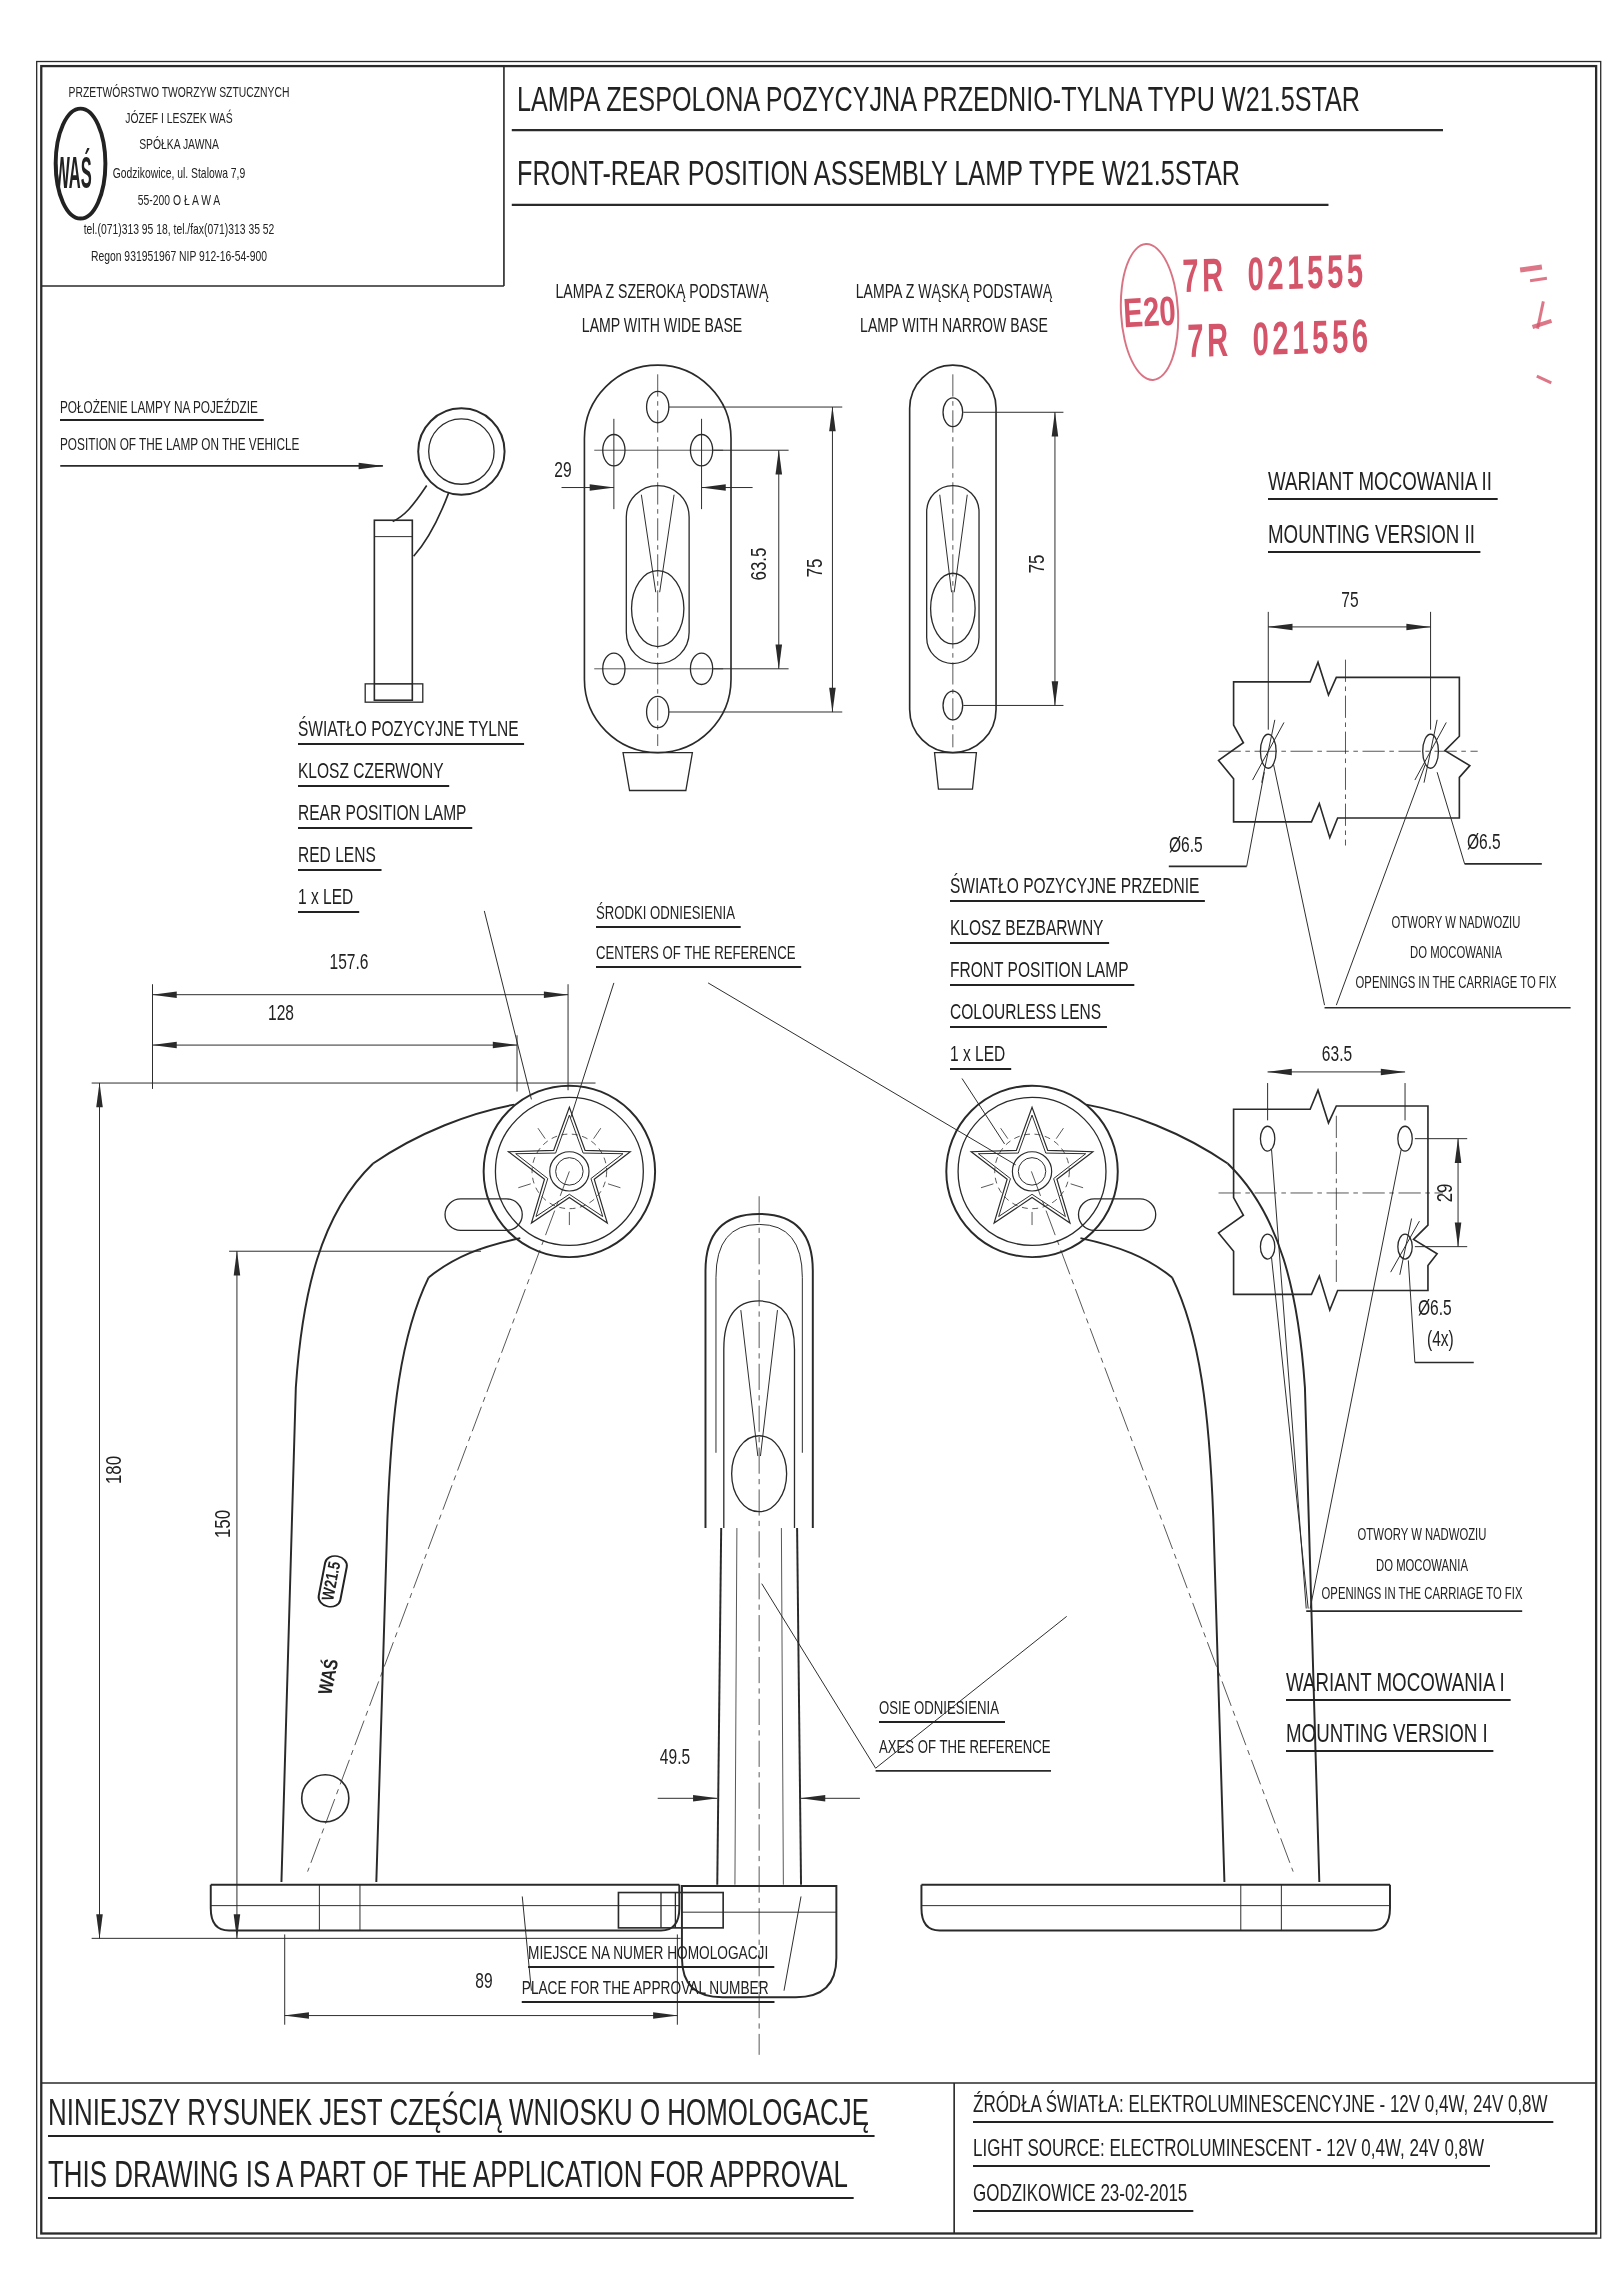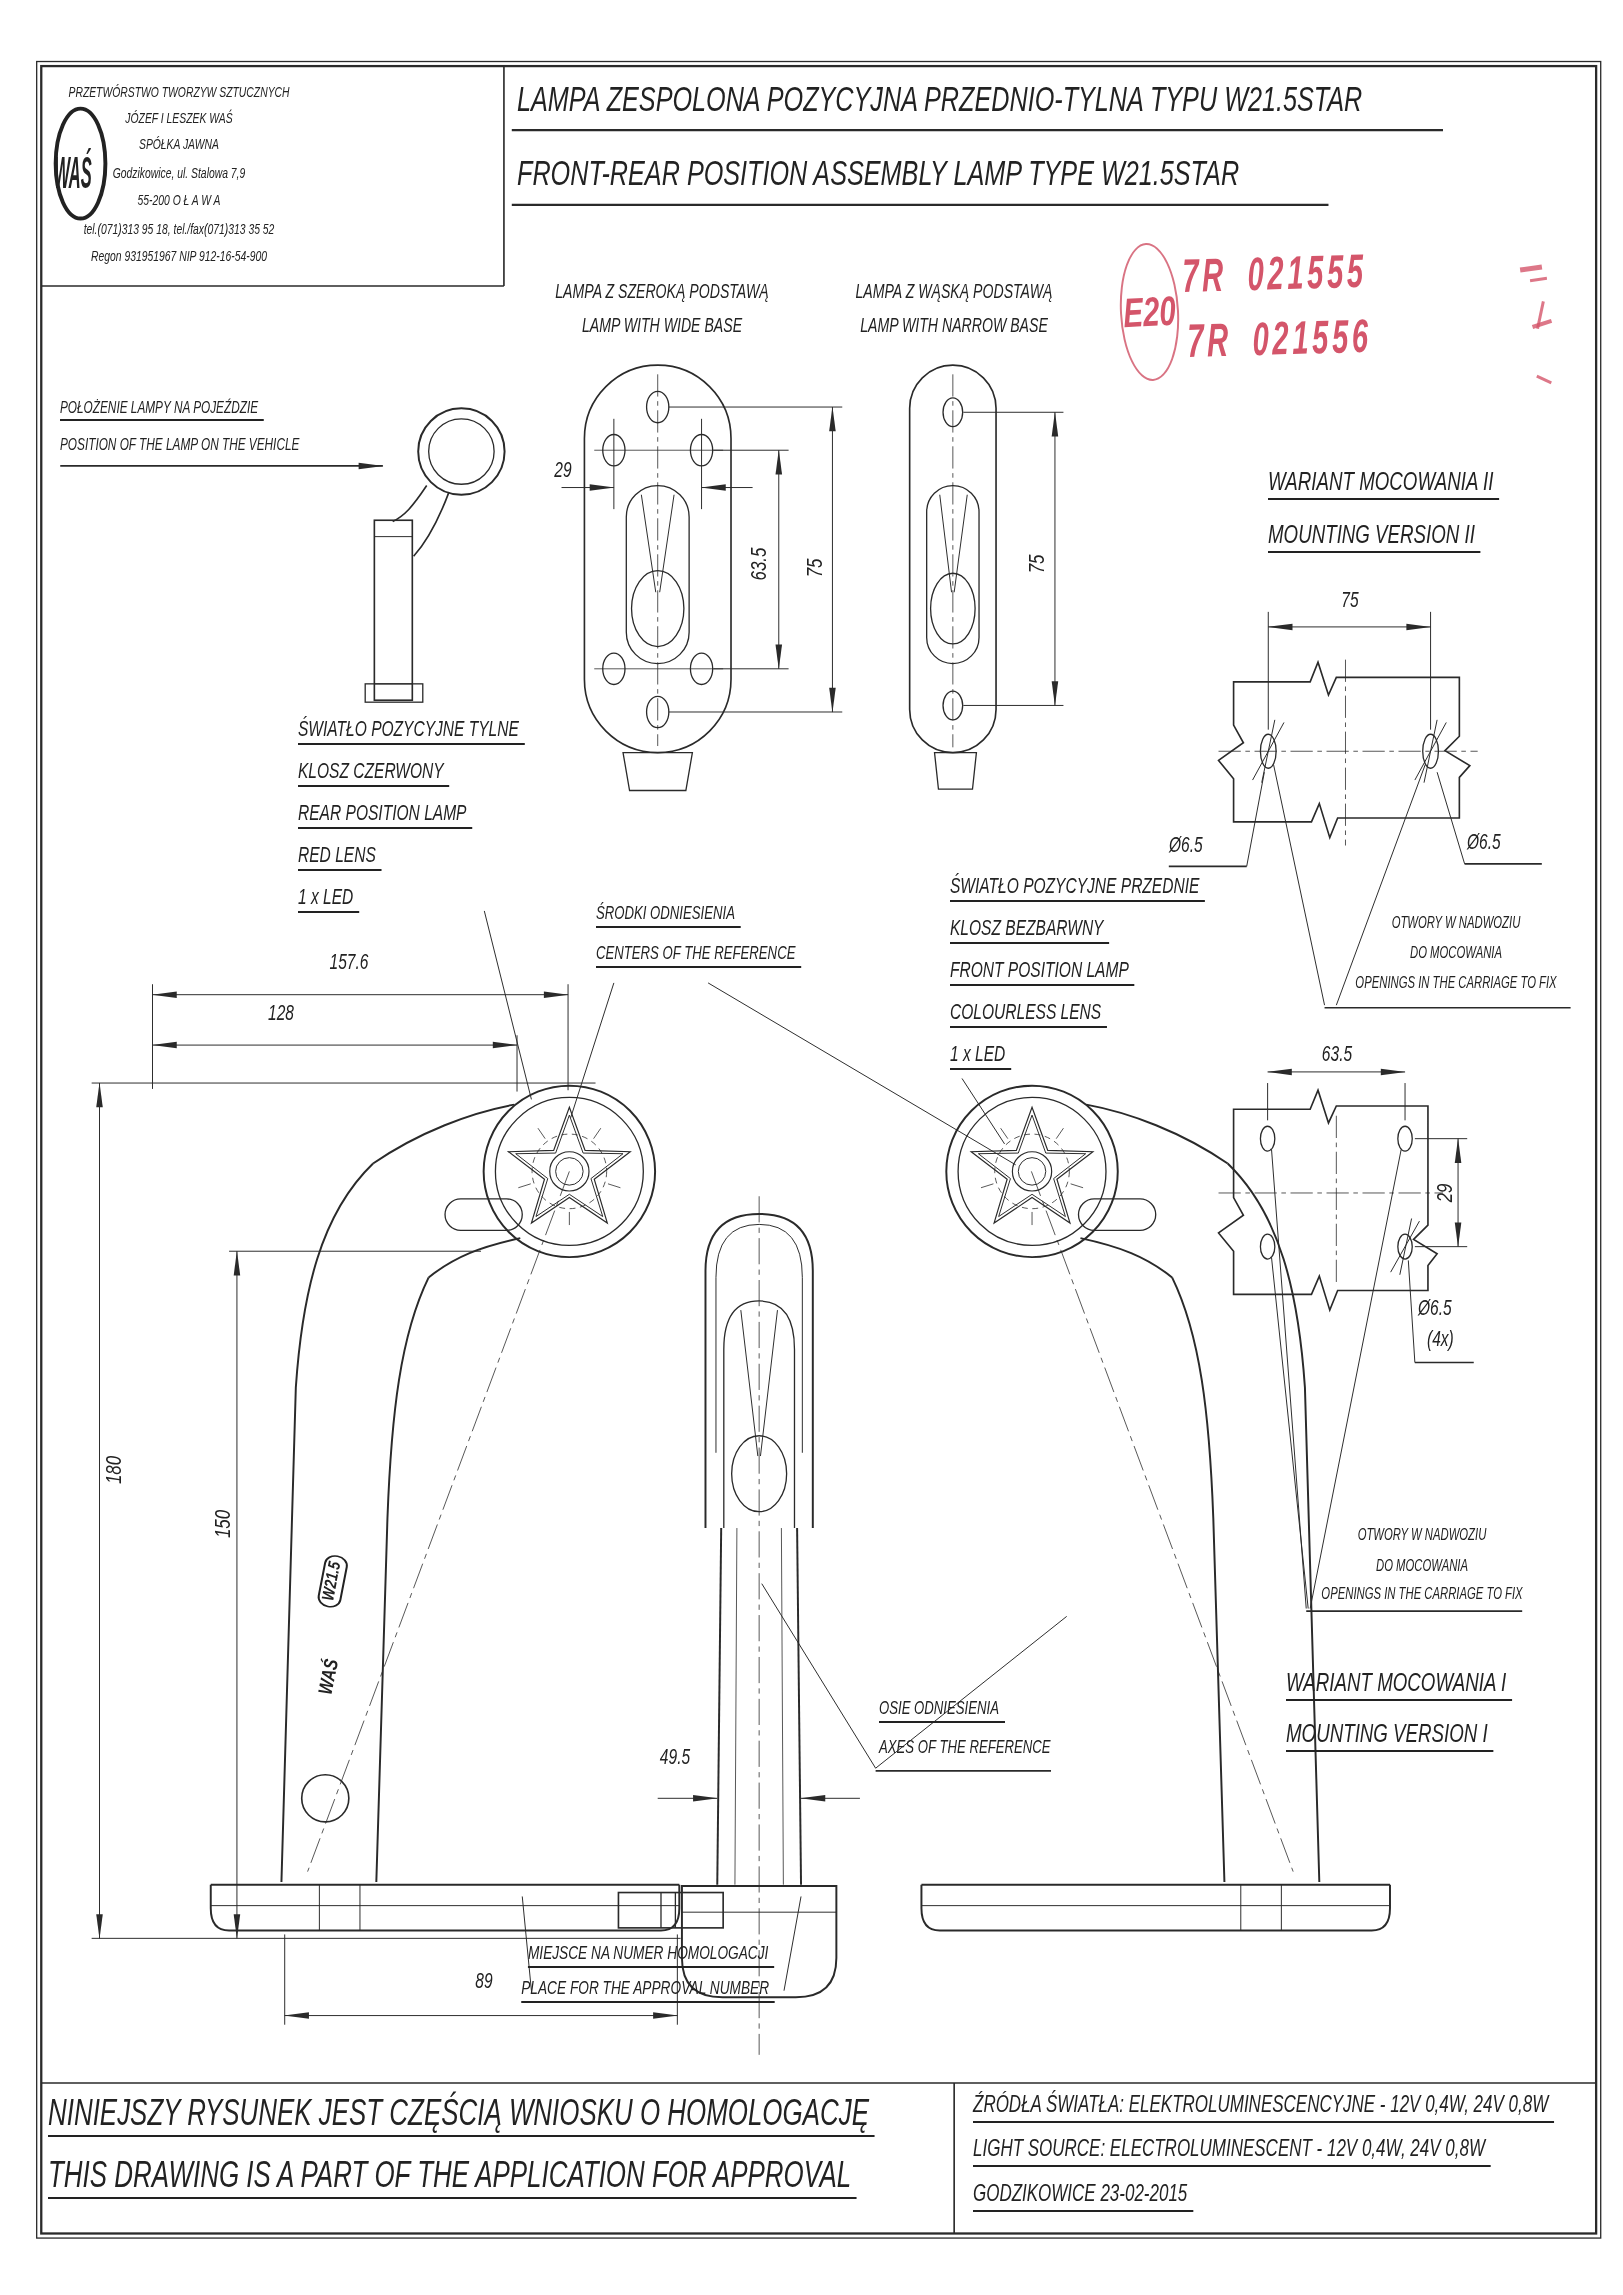--- a/index.html
+++ b/index.html
@@ -1,17 +1,17 @@
 <!DOCTYPE html>
 <html style="font-size:10.5px"><head>
 <meta charset="utf-8">
 <style>
   html,body{margin:0;padding:0;background:#e8e8e8;}
   #page{position:relative;width:1623px;height:2295px;background:#ffffff;overflow:hidden;
-        font-family:"Liberation Sans",sans-serif;font-style:italic;}
+        font-family:"Liberation Sans",sans-serif;}
   svg{position:absolute;left:0;top:0;}
   .t{position:absolute;white-space:nowrap;color:#222;font-family:"Liberation Sans",sans-serif;
      transform:scaleX(.72);transform-origin:left top;line-height:1.1;}
   .t.cc{transform:translateX(-50%) scaleX(.72);transform-origin:center top;}
   .t.rot{transform:translate(-50%,-50%) rotate(-90deg) scaleX(.78);transform-origin:center center;}
   .u{border-bottom:2px solid #222;padding:0 7.9px 2.6px 0;}
   .red{color:#d4556a;}
   .stampnum{font-weight:bold;letter-spacing:5.9px;word-spacing:14.4px;transform:scaleX(.62) rotate(-1deg);
             transform-origin:left top;}
   .mark{position:absolute;background:#d4556a;opacity:.8;}

